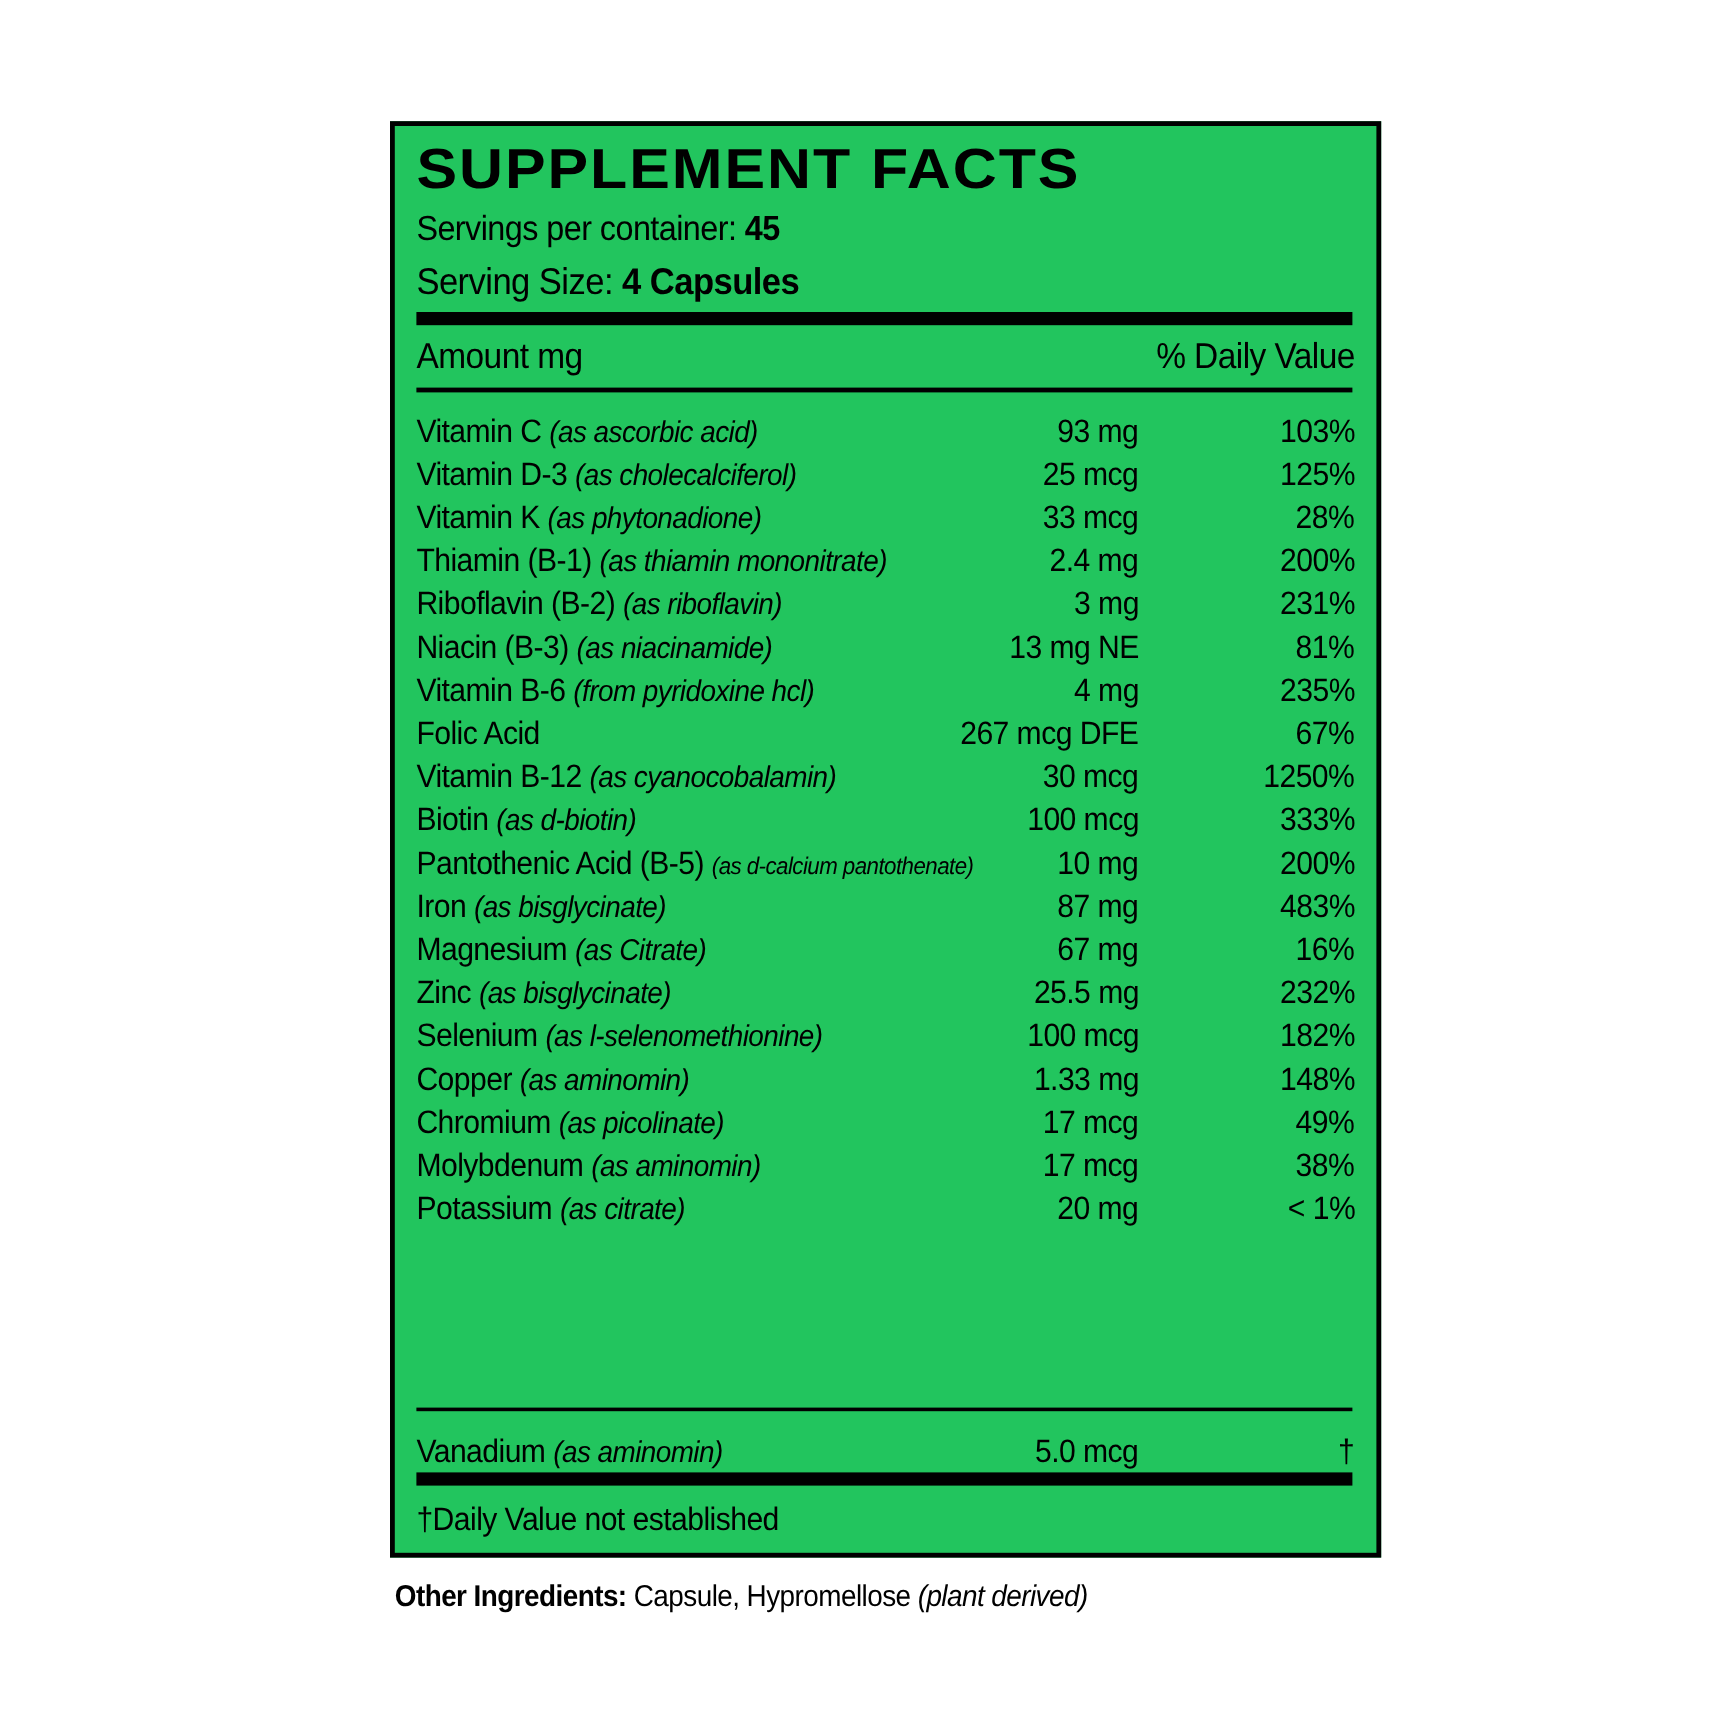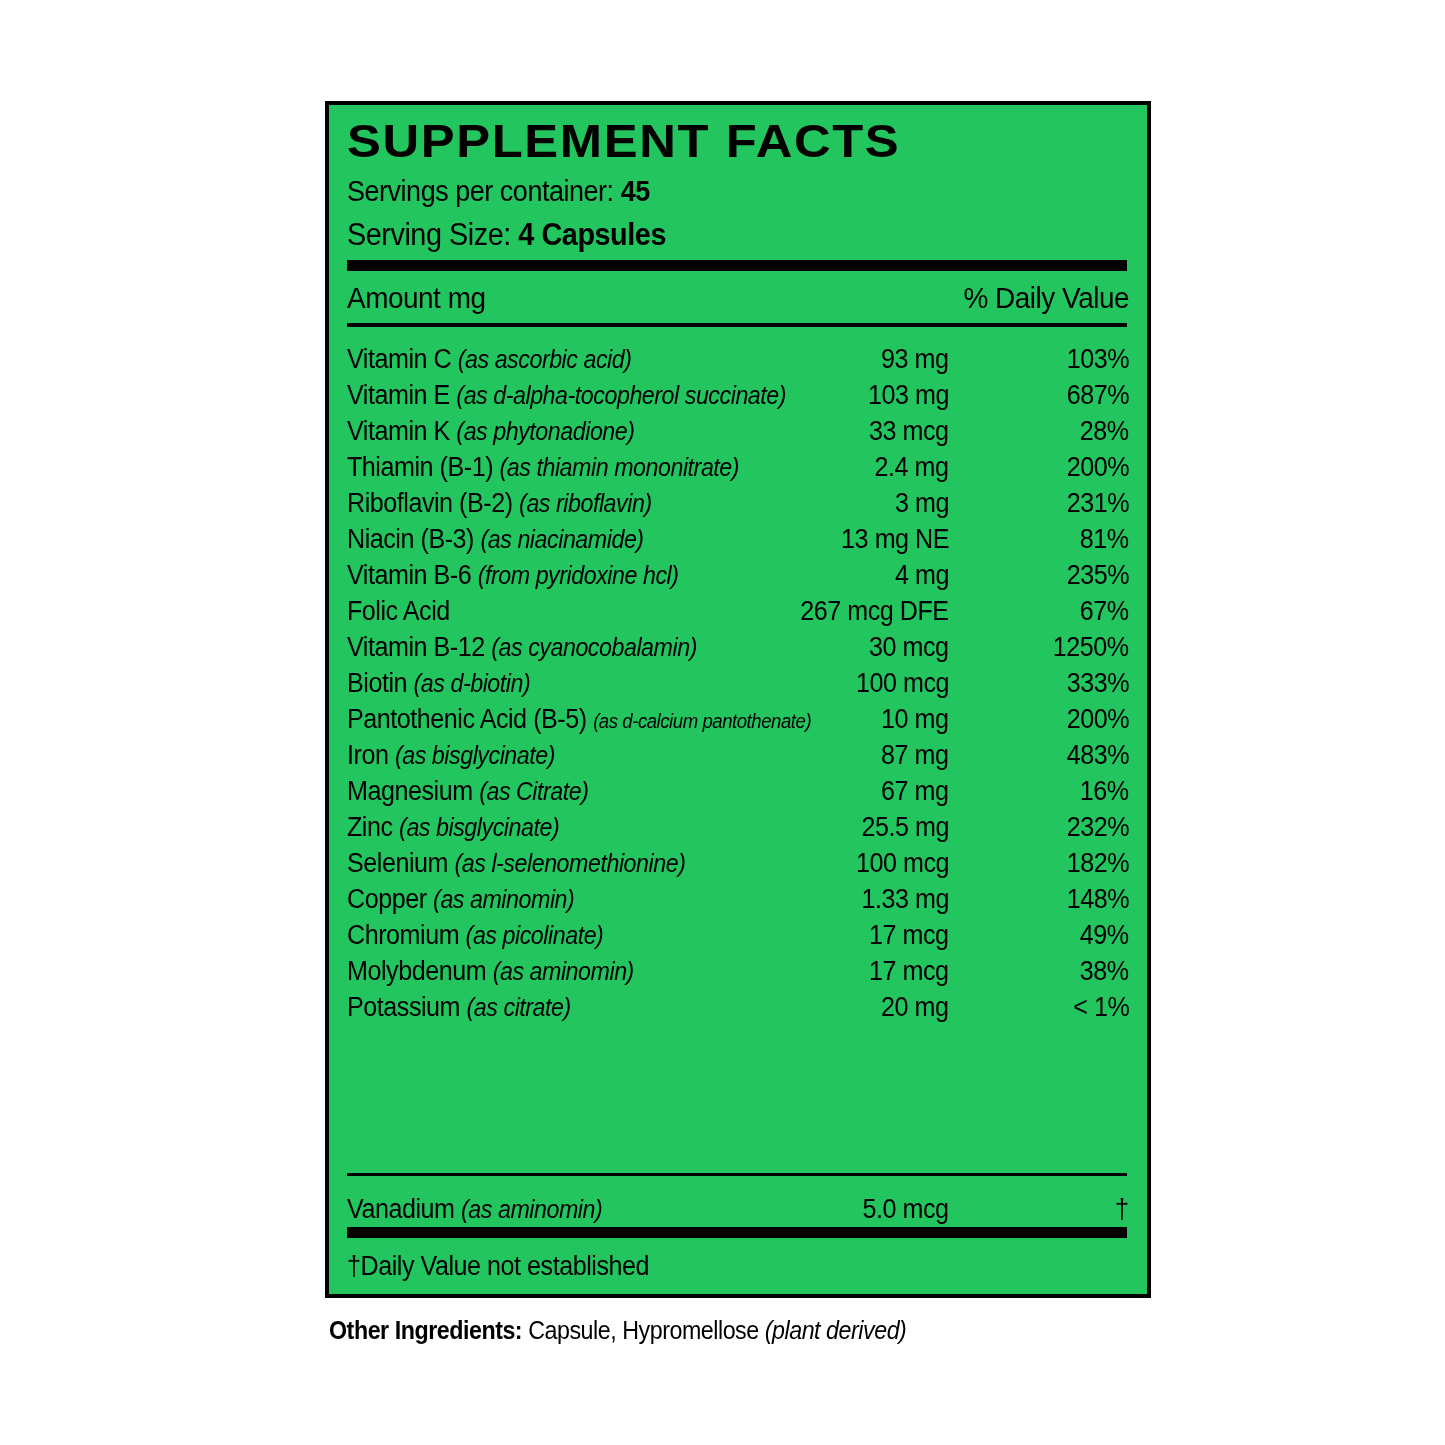--- a/index.html
+++ b/index.html
@@ -47,23 +47,23 @@
   <div class="hdr-right">% Daily Value</div>
   <div class="rule-thin" style="top:218px;"></div>
 
   <div class="rows" id="rows">
       <div class="row">
         <span class="name"><span>Vitamin C</span> <i class="">(as ascorbic acid)</i></span>
         <span class="amt">93 mg</span>
         <span class="dv">103%</span>
       </div>
       <div class="row">
-        <span class="name"><span>Vitamin E</span> <i class="">(as d-alpha-tocopherol succinate)</i></span>
-        <span class="amt">103 mg</span>
-        <span class="dv">687%</span>
+        <span class="name"><span>Vitamin D-3</span> <i class="">(as cholecalciferol)</i></span>
+        <span class="amt">25 mcg</span>
+        <span class="dv">125%</span>
       </div>
       <div class="row">
         <span class="name"><span>Vitamin K</span> <i class="">(as phytonadione)</i></span>
         <span class="amt">33 mcg</span>
         <span class="dv">28%</span>
       </div>
       <div class="row">
         <span class="name"><span>Thiamin (B-1)</span> <i class="">(as thiamin mononitrate)</i></span>
         <span class="amt">2.4 mg</span>
         <span class="dv">200%</span>

